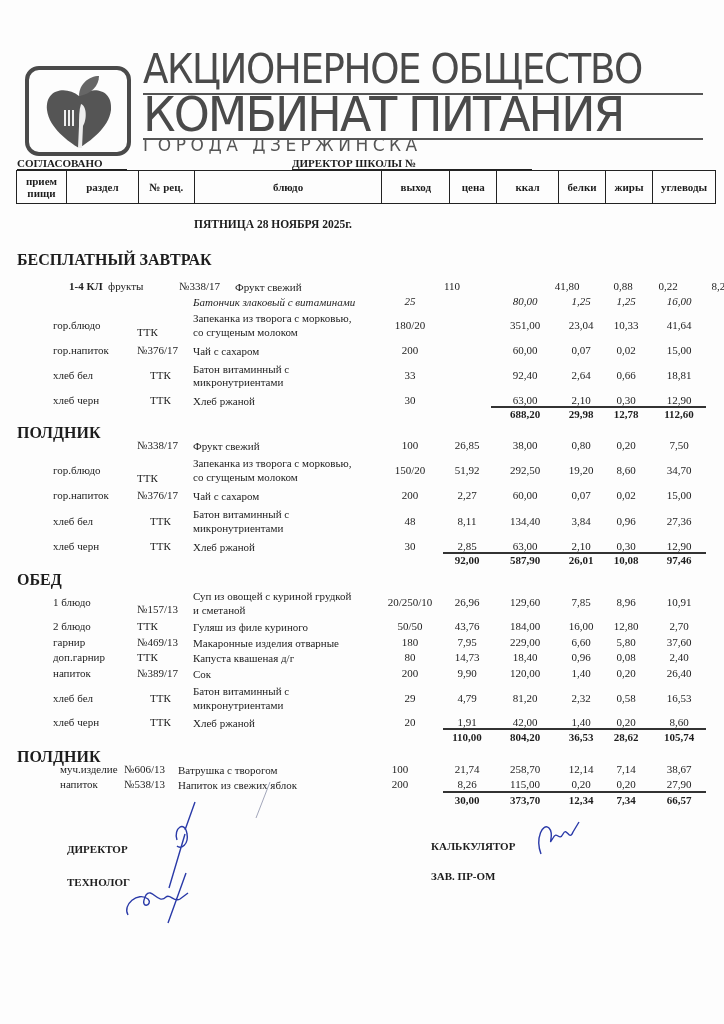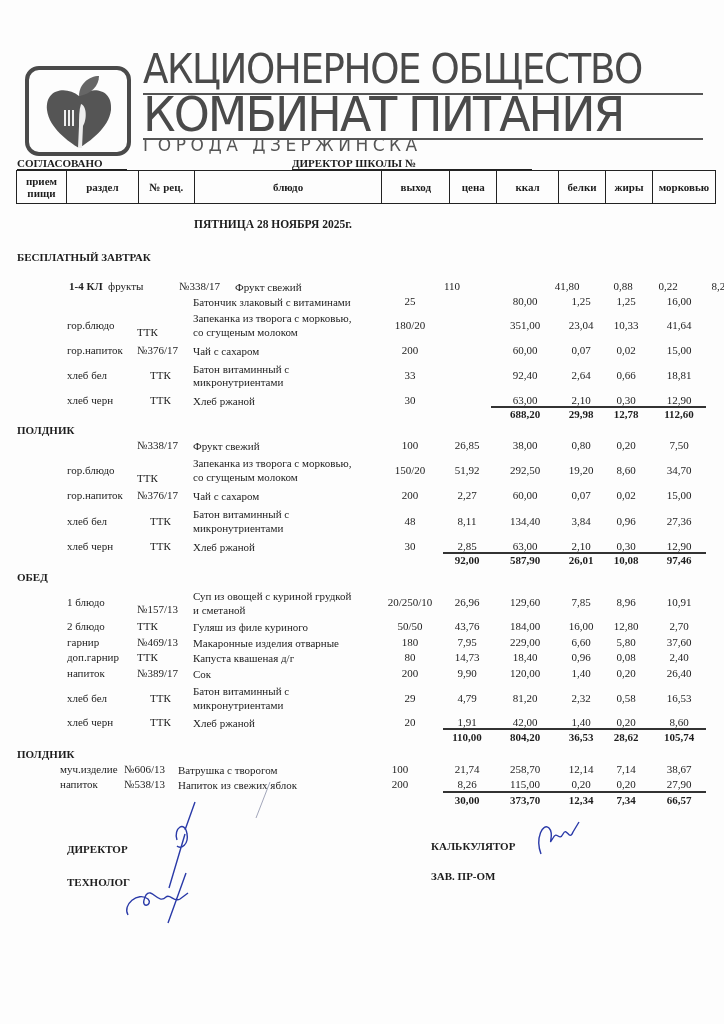--- a/index.html
+++ b/index.html
@@ -16,25 +16,25 @@
 
   .agreed { position: absolute; left: 17px; top: 157px; font-weight: bold; font-size: 11px; }
   .agreed-line { position: absolute; left: 17px; top: 169px; width: 110px; height: 1px; background: #222; }
   .director { position: absolute; left: 292px; top: 157px; font-weight: bold; font-size: 11px; }
   .director-line { position: absolute; left: 292px; top: 169px; width: 240px; height: 1px; background: #222; }
 
   table.hdr { position: absolute; left: 16px; top: 170px; width: 700px; border-collapse: collapse; }
   table.hdr td { border: 1px solid #222; border-top: 1.5px solid #222; border-bottom: 1.5px solid #222; text-align: center; font-weight: bold; font-size: 11px; height: 33px; line-height: 12px; }
 
   .date { position: absolute; left: 194px; top: 218px; font-weight: bold; font-size: 11.5px; }
-  .section { position: absolute; left: 17px; font-weight: bold; font-size: 11px; }
+  .section { position: absolute; left: 17px; font-weight: bold; font-size: 16px; }
   .row { position: absolute; left: 0; width: 724px; height: 14px; font-size: 11px; }
   .row span { position: absolute; white-space: nowrap; }
   .c-meal { left: 27px; font-weight: bold; }
-  .c-part { left: 67px; }
+  .c-part { left: 53px; }
   .c-rec { left: 137px; }
   .c-dish { left: 193px; line-height: 14px; }
   .num { text-align: center; }
   .c-out { left: 375px; width: 70px; }
   .c-price { left: 442px; width: 50px; }
   .c-kcal { left: 495px; width: 60px; }
   .c-prot { left: 556px; width: 50px; }
   .c-fat { left: 604px; width: 44px; }
   .c-carb { left: 648px; width: 62px; }
   .total span { font-weight: bold; }
@@ -73,41 +73,41 @@
       <tr>
     <td style="width:50px;">прием пищи</td>
     <td style="width:72px;">раздел</td>
     <td style="width:56px;">№ рец.</td>
     <td style="width:188px;">блюдо</td>
     <td style="width:68px;">выход</td>
     <td style="width:47px;">цена</td>
     <td style="width:62px;">ккал</td>
     <td style="width:47px;">белки</td>
     <td style="width:47px;">жиры</td>
-    <td style="width:63px;">морковью</td>
+    <td style="width:63px;">углеводы</td>
   </tr>
 </tbody>
   </table>
 
 <div class="date">ПЯТНИЦА 28 НОЯБРЯ 2025г.</div>
 
 <div class="section" style="top:251px;">БЕСПЛАТНЫЙ ЗАВТРАК</div>
 
 <div class="row" style="top:280px;margin-left:42px;">
   <span class="c-meal">1-4 КЛ</span>
   <span class="c-part" style="left:66px;">фрукты</span>
   <span class="c-rec">№338/17</span>
   <span class="c-dish">Фрукт свежий</span>
   <span class="num c-out">110</span>
   <span class="num c-kcal">41,80</span>
   <span class="num c-prot">0,88</span>
   <span class="num c-fat">0,22</span>
   <span class="num c-carb">8,25</span>
 </div>
-<div class="row" style="top:295px;">
+<div class="row" style="top:295px;font-style:italic;">
   <span class="c-dish">Батончик злаковый с витаминами</span>
   <span class="num c-out">25</span>
   <span class="num c-kcal">80,00</span>
   <span class="num c-prot">1,25</span>
   <span class="num c-fat">1,25</span>
   <span class="num c-carb">16,00</span>
 </div>
 <div class="row" style="top:311px; height:30px;">
   <span class="c-part" style="top:8px;">гор.блюдо</span>
   <span class="c-rec" style="top:15px;">ТТК</span>

